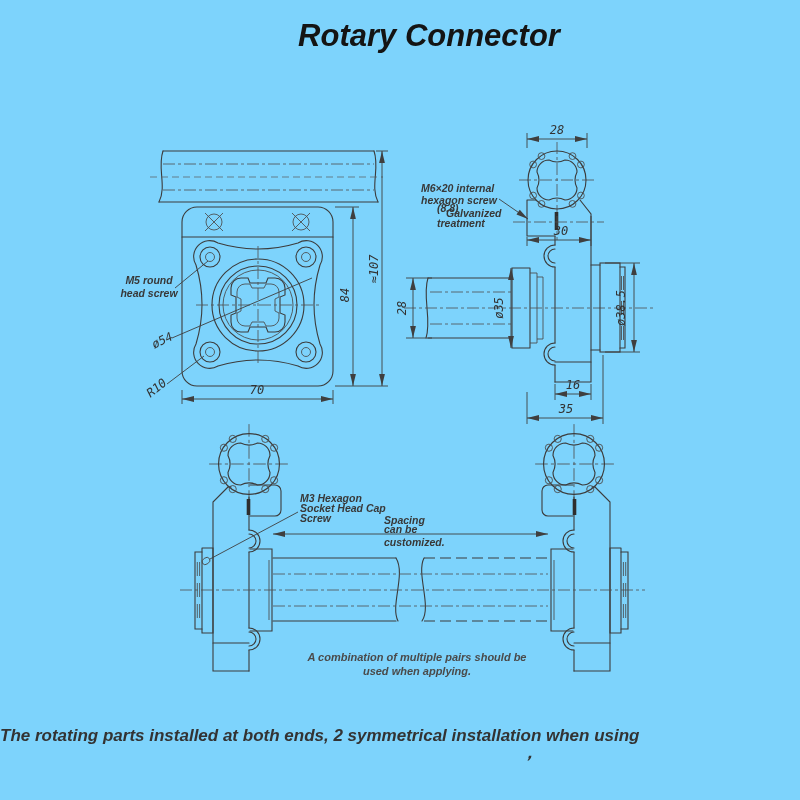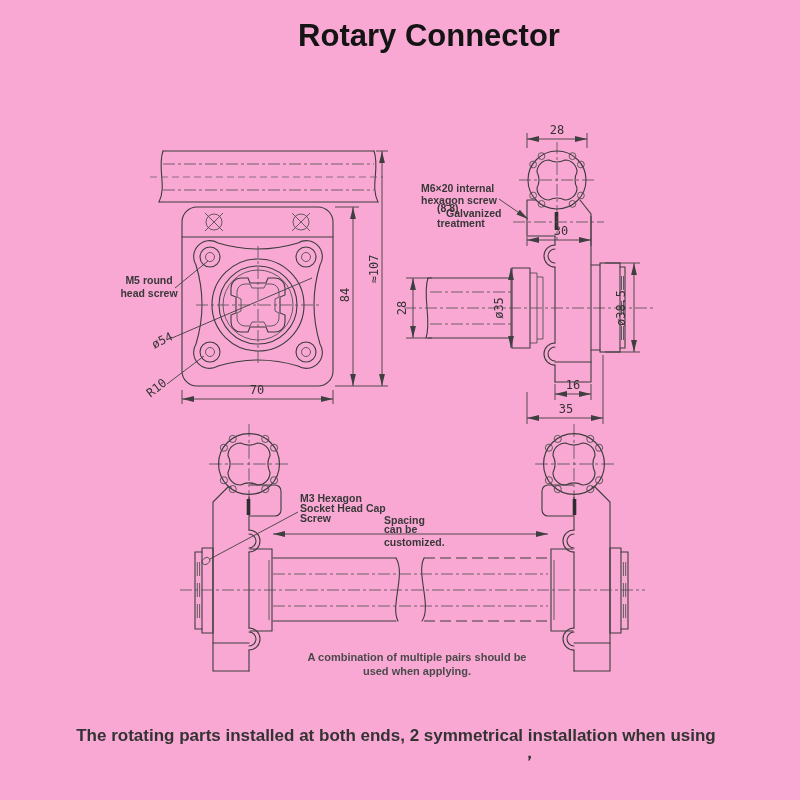--- a/index.html
+++ b/index.html
@@ -1,31 +1,31 @@
 <!DOCTYPE html>
 <html><head>
 <meta charset="utf-8">
 <style>
   html,body{margin:0;padding:0;background:#ffffff;}
-  .page{position:relative;width:800px;height:800px;background:#f9a8d4;overflow:hidden;
-        font-family:"Liberation Sans",sans-serif;}
+  .page{position:relative;width:800px;height:800px;background:#7dd3fc;overflow:hidden;
+        font-family:"Liberation Sans",sans-serif;font-style:italic;}
   .title{position:absolute;left:0;top:18px;width:858px;text-align:center;margin:0;
          font-size:31px;font-weight:800;color:#141414;letter-spacing:0;}
   svg{position:absolute;left:0;top:0;}
   .ln{stroke:#3c3c3c;stroke-width:1.1;fill:none;stroke-linecap:round;}
   .thin{stroke:#4a4a4a;stroke-width:0.85;fill:none;}
   .cl{stroke:#4f4f4f;stroke-width:0.8;fill:none;stroke-dasharray:12 3 3 3;}
   .dsh{stroke:#5a5a5a;stroke-width:0.7;fill:none;stroke-dasharray:7 4;}
   .phan{stroke:#3c3c3c;stroke-width:1.1;fill:none;stroke-dasharray:11 5;}
   .dim{stroke:#3f3f3f;stroke-width:0.9;fill:none;}
   .screw{stroke:#2e2e2e;stroke-width:3.6;fill:none;}
   text.dimtxt{font-family:"DejaVu Sans Mono",monospace;font-size:12px;fill:#333;}
   text.lbl{font-family:"Liberation Sans",sans-serif;font-size:10.5px;font-weight:bold;fill:#383838;}
   text.note{font-family:"Liberation Sans",sans-serif;font-size:11px;font-weight:bold;fill:#4a4a4a;}
-  .footer{position:absolute;left:0;top:726px;width:792px;text-align:center;
+  .footer{position:absolute;left:0;top:726px;width:792px;
           font-size:17px;font-weight:bold;color:#333;}
   .fcomma{position:absolute;left:521px;top:741px;font-size:17px;font-weight:bold;color:#333;}
 </style>
 </head>
 <body>
 
 <div class="page">
 
   <h1 class="title">Rotary Connector</h1>
 

